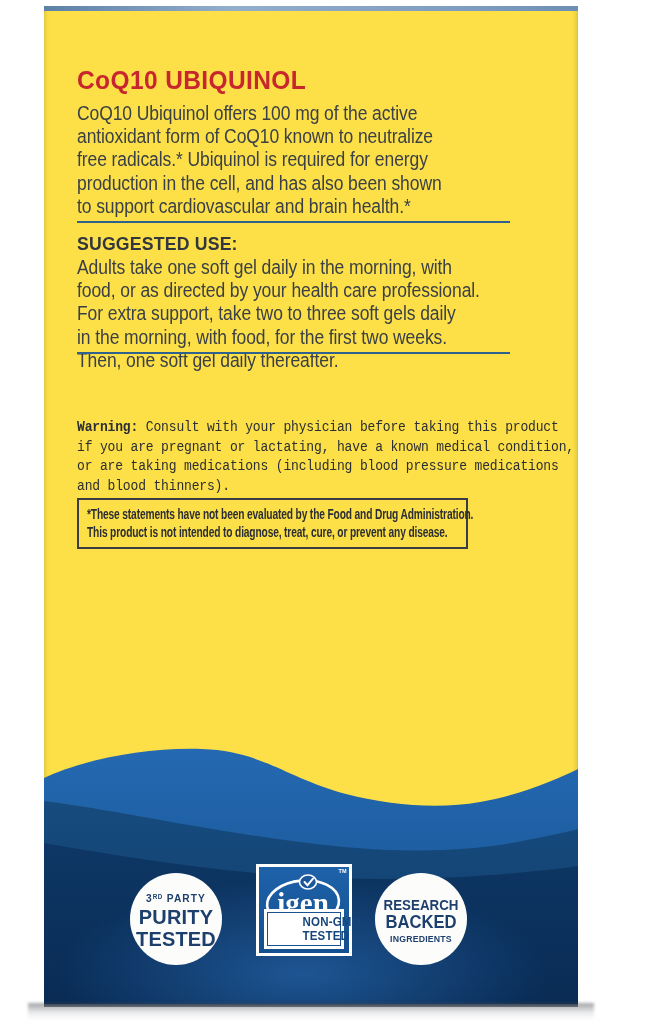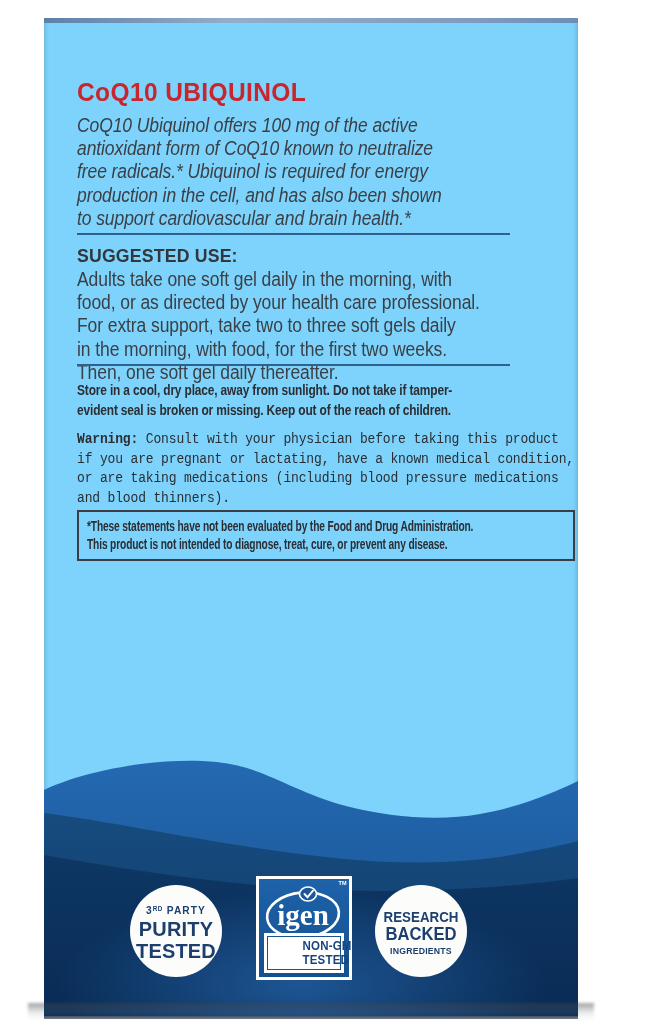--- a/index.html
+++ b/index.html
@@ -3,22 +3,22 @@
 <meta charset="utf-8">
 <style>
   html,body{margin:0;padding:0;}
   body{
     width:645px;height:1024px;position:relative;overflow:hidden;
     background:#ffffff;
     font-family:"Liberation Sans", sans-serif;
   }
   
   .box{
-    position:absolute;left:44px;top:18px;width:534px;height:1001px;
-    background:#7dd3fc;
+    position:absolute;left:44px;top:6px;width:534px;height:1001px;
+    background:#fde047;
     box-shadow:inset 3px 0 4px -2px rgba(0,0,0,.16), inset -4px 0 5px -3px rgba(0,0,0,.20);
   }
   .box-top-edge{
     position:absolute;top:0;left:0;right:0;height:5px;
     background:linear-gradient(to right,#5d80a8,#93aecb 35%,#7e9cc0 80%,#6d8fb4);
   }
   .box-bottom-edge{
     position:absolute;left:0;right:0;bottom:0;height:3px;
     background:linear-gradient(#3e4a60,#79828b);
   }
@@ -32,50 +32,50 @@
   .g-line{font-size:20px;line-height:23.2px;color:#3b4046;letter-spacing:-.1px;transform:scaleX(.875);}
   .g-head{font-size:19px;line-height:24px;font-weight:bold;color:#31373d;letter-spacing:.2px;transform:scaleX(.93);transform-origin:0 50%;white-space:nowrap;}
   .c-line{font-size:15.5px;line-height:20px;color:#2b2e33;letter-spacing:-.2px;}
   .c-bold{font-weight:bold;transform:scaleX(.77);}
   .c-reg{transform:scaleX(.84);line-height:19.5px;}
   .c-reg b{font-weight:bold;}
   .title{
     position:absolute;left:33px;top:60px;font-size:25px;font-weight:bold;
     color:#c8262e;letter-spacing:.4px;transform:scaleX(.98);transform-origin:0 50%;white-space:nowrap;
   }
-  .intro{position:absolute;left:33px;top:96px;font-style:italic;}
+  .intro{position:absolute;left:33px;top:96px;}
   .rule{position:absolute;left:33px;width:433px;height:2px;background:#2f618e;}
   .rule-1{top:215px;}
   .rule-2{top:346px;}
   .suggested{position:absolute;left:33px;top:226px;}
   .storage{position:absolute;left:33px;top:362px;}
   .warning{position:absolute;left:33px;top:412px;font-family:Liberation Mono, monospace;}
   .fda-box{
-    position:absolute;left:33px;top:492px;width:498px;box-sizing:border-box;
+    position:absolute;left:33px;top:492px;width:391px;box-sizing:border-box;
     border:2px solid #3a3e44;padding:5px 8px 6px;
   }
   .fda-box .c-line{font-size:14.2px;line-height:18px;font-weight:bold;transform:scaleX(.72);}
   .gmo{position:absolute;left:33px;top:547px;}
   
   .waves{position:absolute;left:0;top:733px;width:534px;height:268px;display:block;}
   
   .badge-circle{
     position:absolute;width:92px;height:92px;border-radius:50%;
     background:#fcfcfb;top:867px;color:#1d3f6d;text-align:center;box-sizing:border-box;
   }
   .b1{left:86px;padding-top:19px;}
   .b3{left:331px;padding-top:24px;}
   .b-top{font-size:10.5px;font-weight:bold;letter-spacing:1.1px;line-height:13px;transform:scaleX(.97);transform-origin:50% 50%;white-space:nowrap;}
   .b-sup{font-size:6.5px;position:relative;top:-3.5px;letter-spacing:.5px;}
   .b-big{font-size:21px;font-weight:bold;line-height:21.5px;letter-spacing:.2px;transform:scaleX(.95);transform-origin:50% 50%;white-space:nowrap;}
   .b-r1{font-size:14.5px;font-weight:bold;line-height:16px;transform:scaleX(.92);transform-origin:50% 50%;white-space:nowrap;}
   .b-r2{font-size:17.5px;font-weight:bold;line-height:18.5px;transform:scaleX(.95);transform-origin:50% 50%;white-space:nowrap;}
   .b-r3{font-size:9.5px;font-weight:bold;letter-spacing:.2px;line-height:13px;transform:scaleX(.92);transform-origin:50% 50%;white-space:nowrap;}
   .igen-badge{
-    position:absolute;left:212px;top:858px;width:96px;height:104px;box-sizing:border-box;
+    position:absolute;left:212px;top:858px;width:96px;height:92px;box-sizing:border-box;
     background:linear-gradient(#1e62aa,#14508f);
     border:3.5px solid #ffffff;
   }
   .igen-tm{position:absolute;top:1px;right:2px;font-size:5.5px;color:#fff;font-weight:bold;letter-spacing:.3px;}
   .igen-logo{position:absolute;top:3px;left:1px;width:87px;height:60px;display:block;}
   .nongmo{
     position:absolute;left:8px;right:8px;bottom:7px;height:34px;box-sizing:border-box;
     background:#ffffff;border:1.5px solid #1a548f;box-shadow:0 0 0 3px #ffffff;
     color:#16457c;font-weight:bold;text-align:center;padding-top:3px;padding-left:33px;
   }
@@ -103,24 +103,20 @@
     <div class="g-head">SUGGESTED USE:</div>
     <div class="line g-line">Adults take one soft gel daily in the morning, with</div>
     <div class="line g-line">food, or as directed by your health care professional.</div>
     <div class="line g-line">For extra support, take two to three soft gels daily</div>
     <div class="line g-line">in the morning, with food, for the first two weeks.</div>
     <div class="line g-line">Then, one soft gel daily thereafter.</div>
   </div>
 
   <div class="rule rule-2"></div>
 
-  <div class="storage">
-    <div class="line c-line c-bold">Store in a cool, dry place, away from sunlight. Do not take if tamper-</div>
-    <div class="line c-line c-bold">evident seal is broken or missing. Keep out of the reach of children.</div>
-  </div>
 
   <div class="warning">
     <div class="line c-line c-reg"><b>Warning:</b><span> Consult with your physician before taking this product</span></div>
     <div class="line c-line c-reg">if you are pregnant or lactating, have a known medical condition,</div>
     <div class="line c-line c-reg">or are taking medications (including blood pressure medications</div>
     <div class="line c-line c-reg">and blood thinners).</div>
   </div>
 
   <div class="fda-box">
     <div class="line c-line">*These statements have not been evaluated by the Food and Drug Administration.</div>

